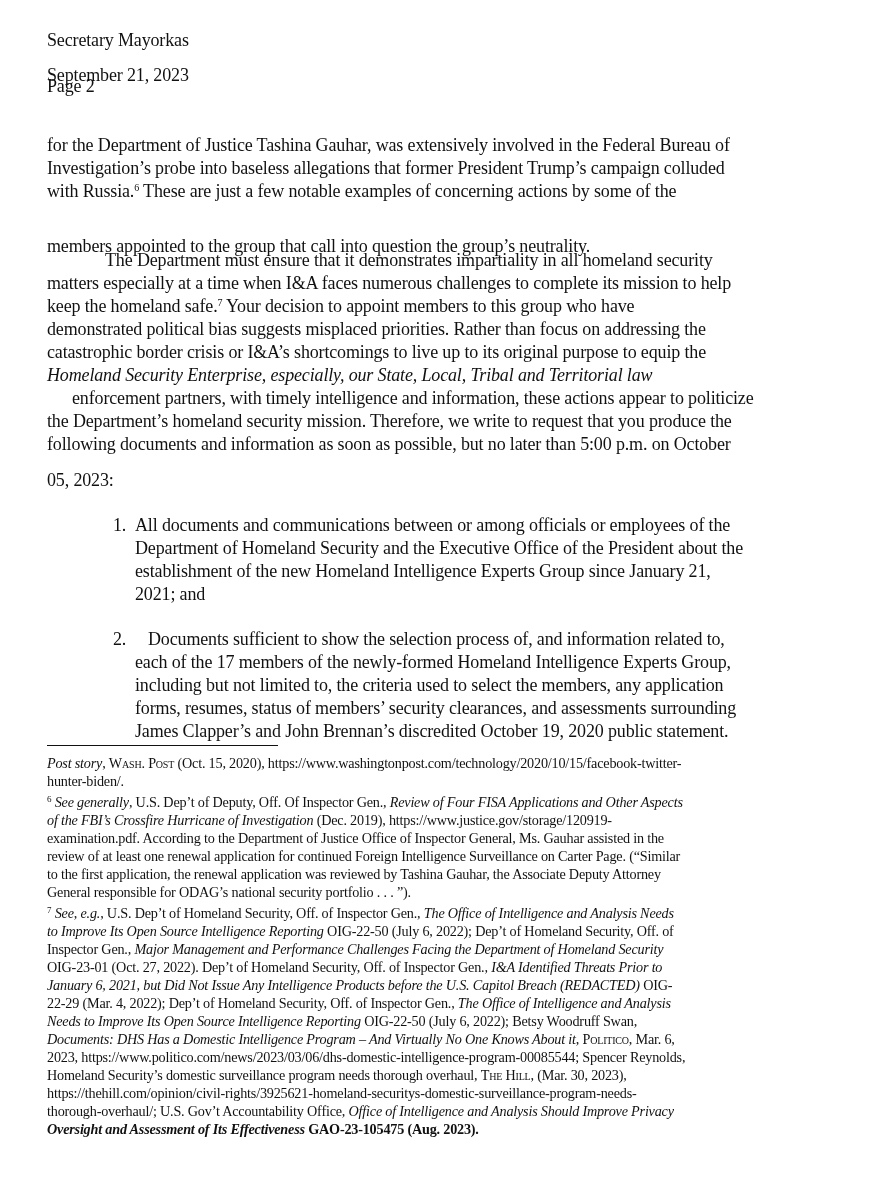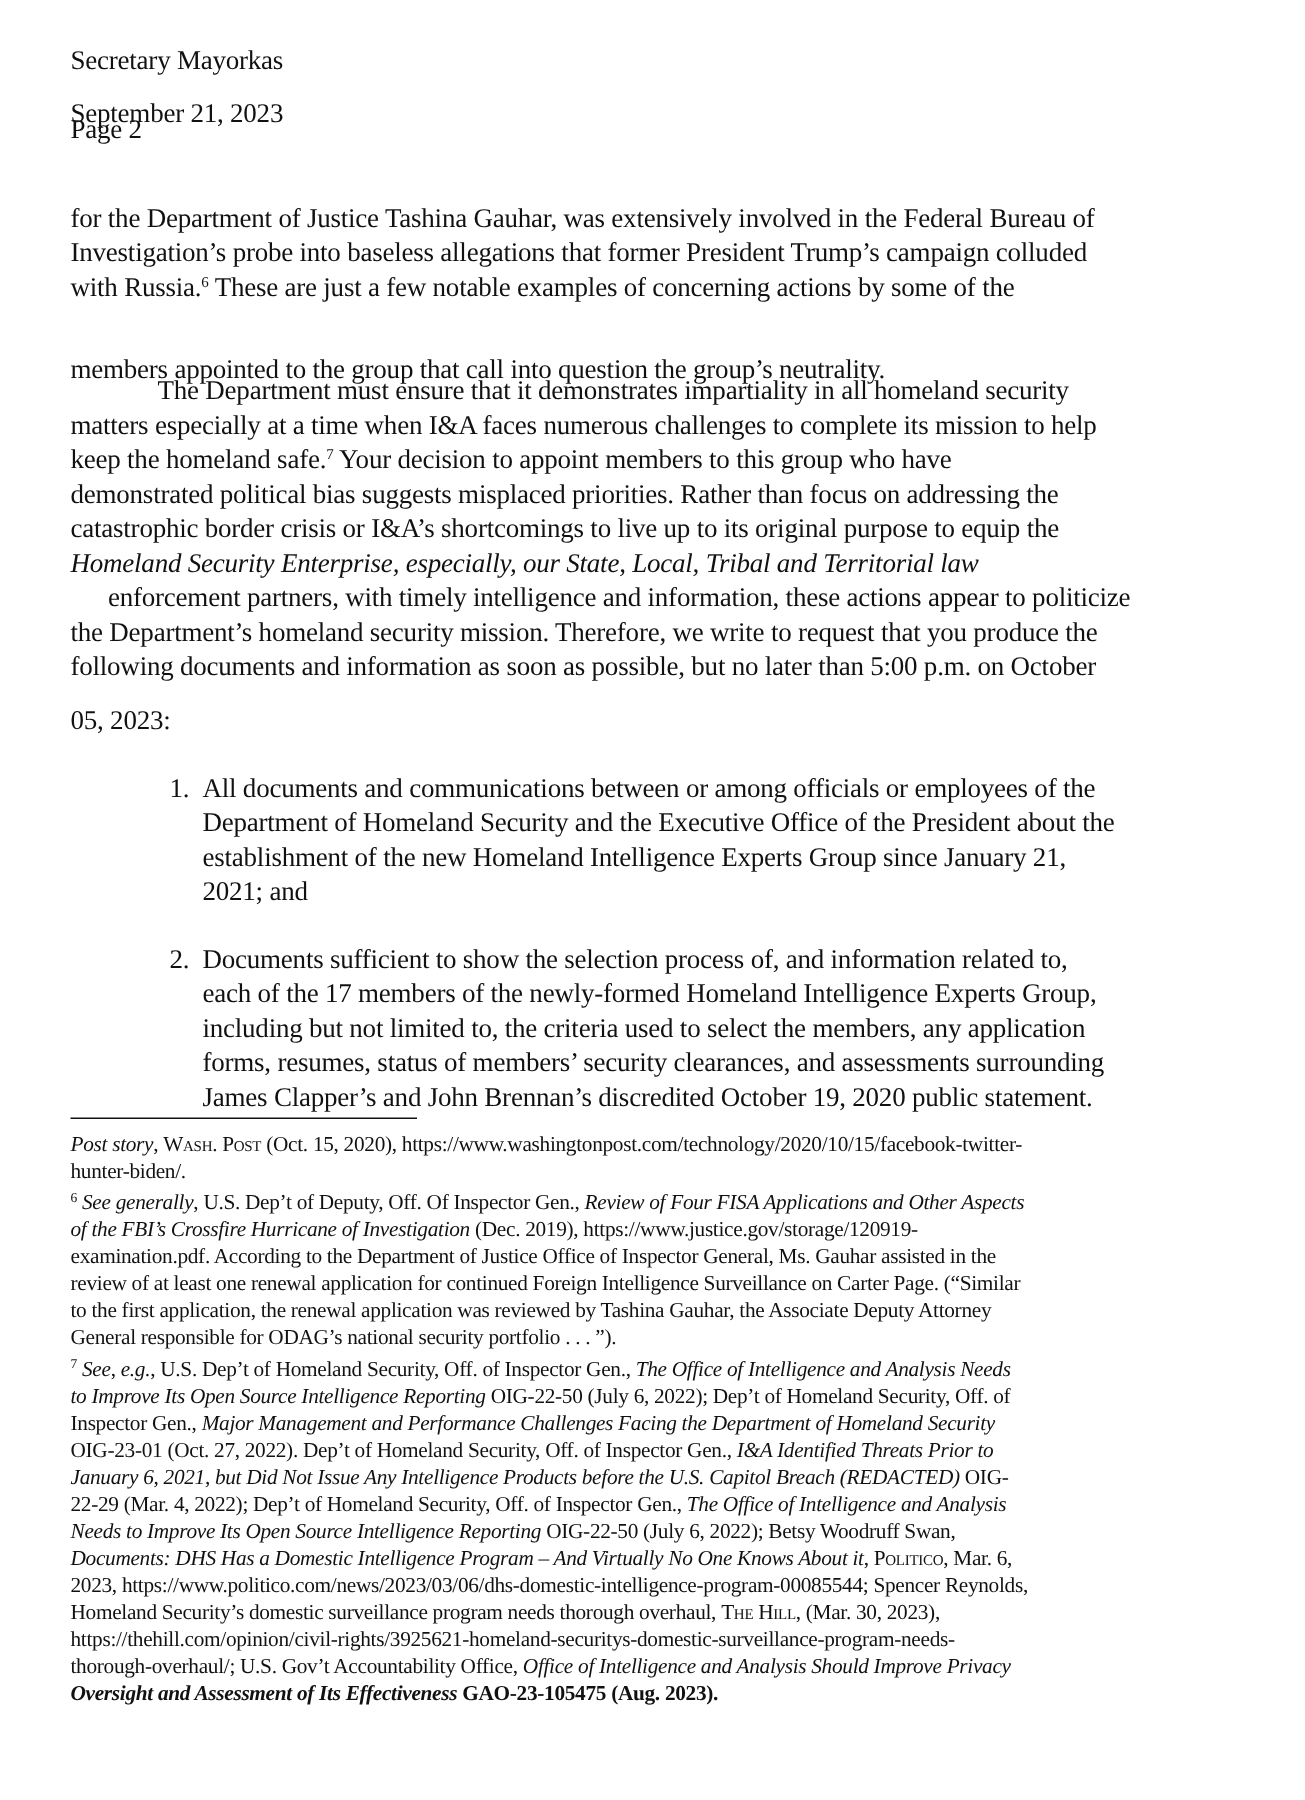--- a/index.html
+++ b/index.html
@@ -91,21 +91,21 @@
   <div>
     <div>
       <div class="line list-num" style="top:514px;">1.</div>
       <div class="line list-text" style="top:514px;">All documents and communications between or among officials or employees of the</div>
       <div class="line list-text" style="top:537px;">Department of Homeland Security and the Executive Office of the President about the</div>
       <div class="line list-text" style="top:560px;">establishment of the new Homeland Intelligence Experts Group since January 21,</div>
       <div class="line list-text" style="top:583px;">2021; and</div>
     </div>
     <div>
       <div class="line list-num" style="top:628px;">2.</div>
-      <div class="line list-text" style="top:628px;">Documents sufficient to show the selection process of, and information related to,</div>
+      <div class="line list-text" style="top:628px;margin-left:13px;">Documents sufficient to show the selection process of, and information related to,</div>
       <div class="line list-text" style="top:651px;">each of the 17 members of the newly-formed Homeland Intelligence Experts Group,</div>
       <div class="line list-text" style="top:674px;">including but not limited to, the criteria used to select the members, any application</div>
       <div class="line list-text" style="top:697px;">forms, resumes, status of members’ security clearances, and assessments surrounding</div>
       <div class="line list-text" style="top:720px;">James Clapper’s and John Brennan’s discredited October 19, 2020 public statement.</div>
     </div>
   </div>
 
   <div class="rule"></div>
 
   <div>

